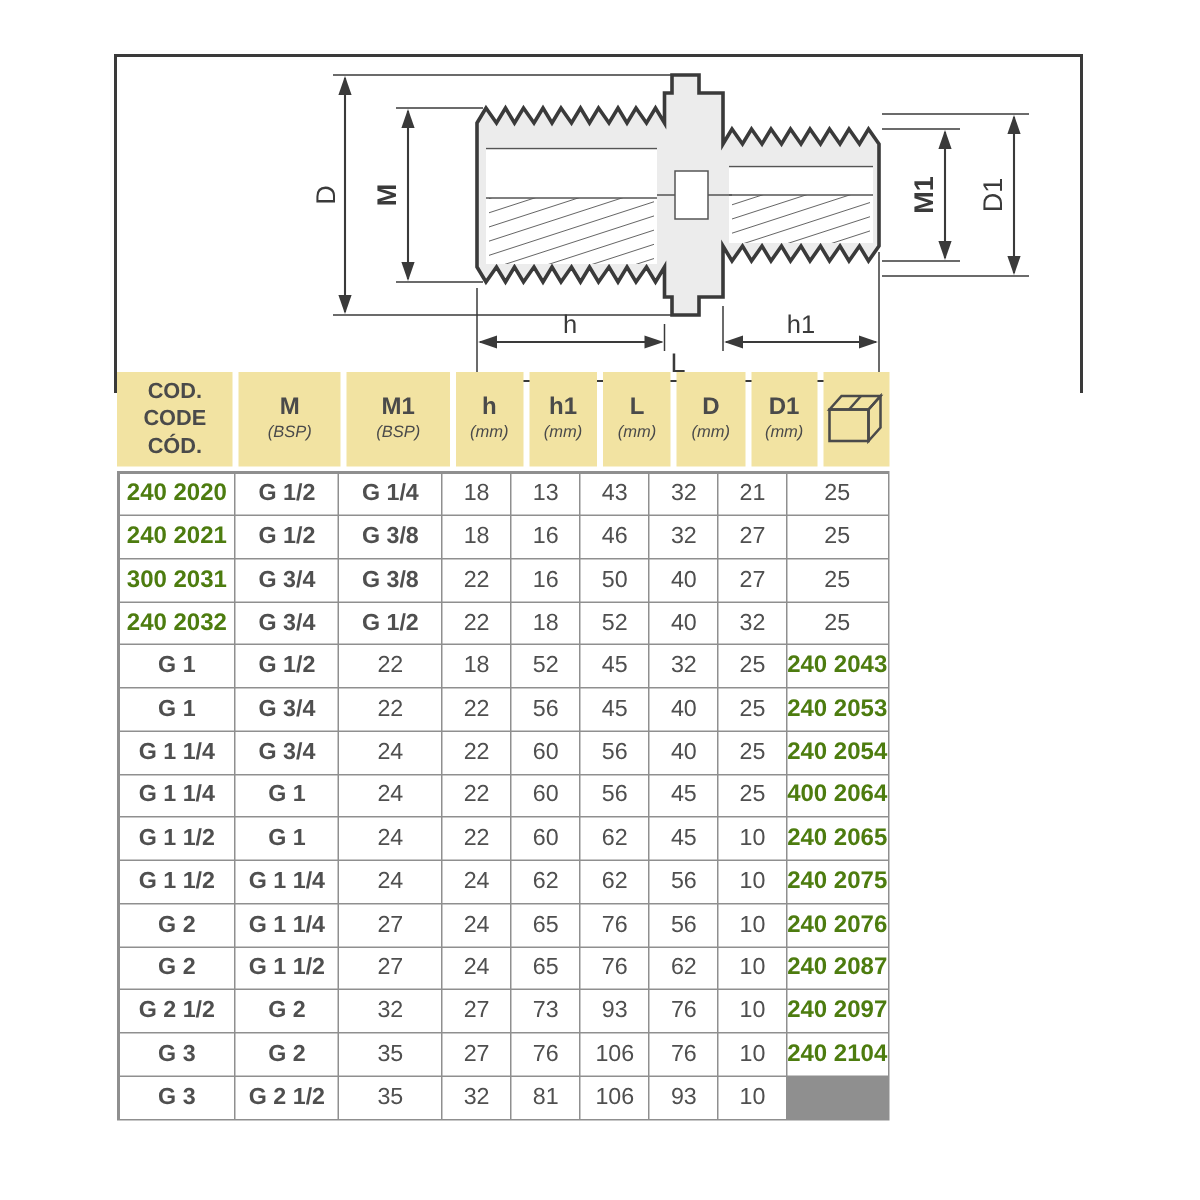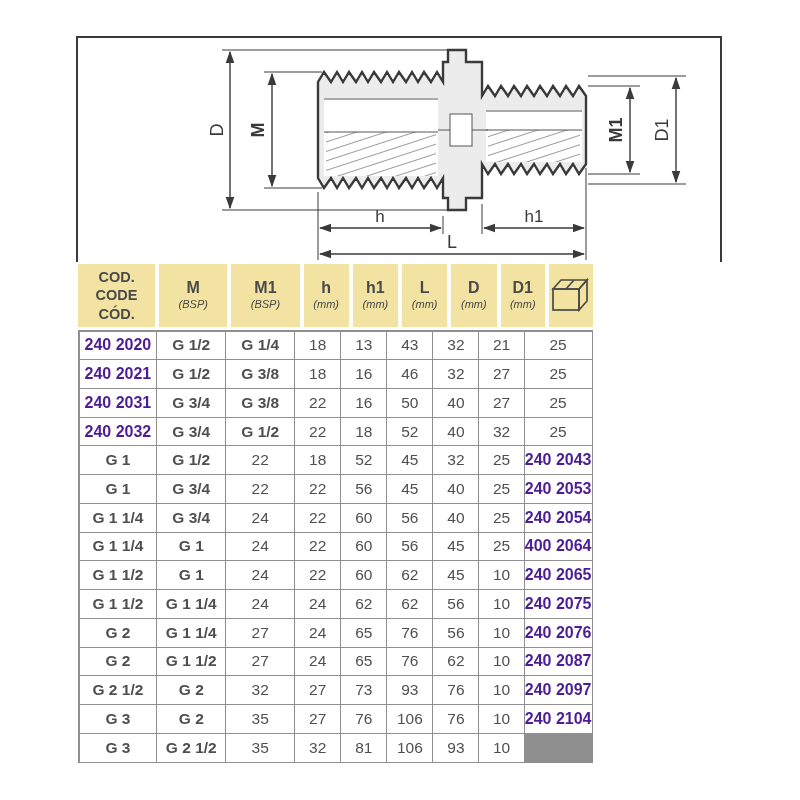--- a/index.html
+++ b/index.html
@@ -8,21 +8,21 @@
   .page { position:relative; width:800px; height:800px; background:#fff; }
 
   
   .draw-frame {
     position:absolute; left:76px; top:36px; width:646px; height:226px;
     border:2px solid #3a3a3a; border-bottom:none; background:#fff;
   }
   .draw-frame svg { display:block; }
 
   
-  .spec-table { position:absolute; left:78px; top:264px; width:515px; }
+  .spec-table { position:absolute; left:78px; top:248px; width:515px; }
 
   .thead {
     display:grid; gap:4px;
     grid-template-columns:104fr 92fr 92fr 61fr 61fr 61fr 61fr 60fr 46fr;
     height:63px; margin-bottom:3px;
   }
   .hcell {
     background:#f2e3a2; display:flex; flex-direction:column;
     align-items:center; justify-content:center; line-height:1.05;
     color:#4a4a4a;
@@ -34,21 +34,21 @@
   .tbody {
     display:grid; gap:1px;
     grid-template-columns:104fr 92fr 92fr 61fr 61fr 61fr 61fr 60fr 46fr;
     grid-auto-rows:1fr;
     background:#8f8f8f; padding:1.5px; height:433px;
   }
   .cell {
     background:#fff; display:flex; align-items:center; justify-content:center;
     font-size:15.5px; color:#4f4f4f; white-space:nowrap;
   }
-  .cell.code { font-weight:bold; font-size:16px; color:#4c1d95; }
+  .cell.code { font-weight:bold; font-size:16px; color:#4d7c0f; }
   .cell.gval { font-weight:600; }
 
   text { font-family:"Liberation Sans", sans-serif; fill:#3a3a3a; }
 </style>
 </head>
 <body>
 
 <div class="page">
 
   <div class="draw-frame">
@@ -182,21 +182,21 @@
         <div class="cell num">25</div>
         <div class="cell code">240 2021</div>
         <div class="cell gval">G 1/2</div>
         <div class="cell gval">G 3/8</div>
         <div class="cell num">18</div>
         <div class="cell num">16</div>
         <div class="cell num">46</div>
         <div class="cell num">32</div>
         <div class="cell num">27</div>
         <div class="cell num">25</div>
-        <div class="cell code">240 2031</div>
+        <div class="cell code">300 2031</div>
         <div class="cell gval">G 3/4</div>
         <div class="cell gval">G 3/8</div>
         <div class="cell num">22</div>
         <div class="cell num">16</div>
         <div class="cell num">50</div>
         <div class="cell num">40</div>
         <div class="cell num">27</div>
         <div class="cell num">25</div>
         <div class="cell code">240 2032</div>
         <div class="cell gval">G 3/4</div>

